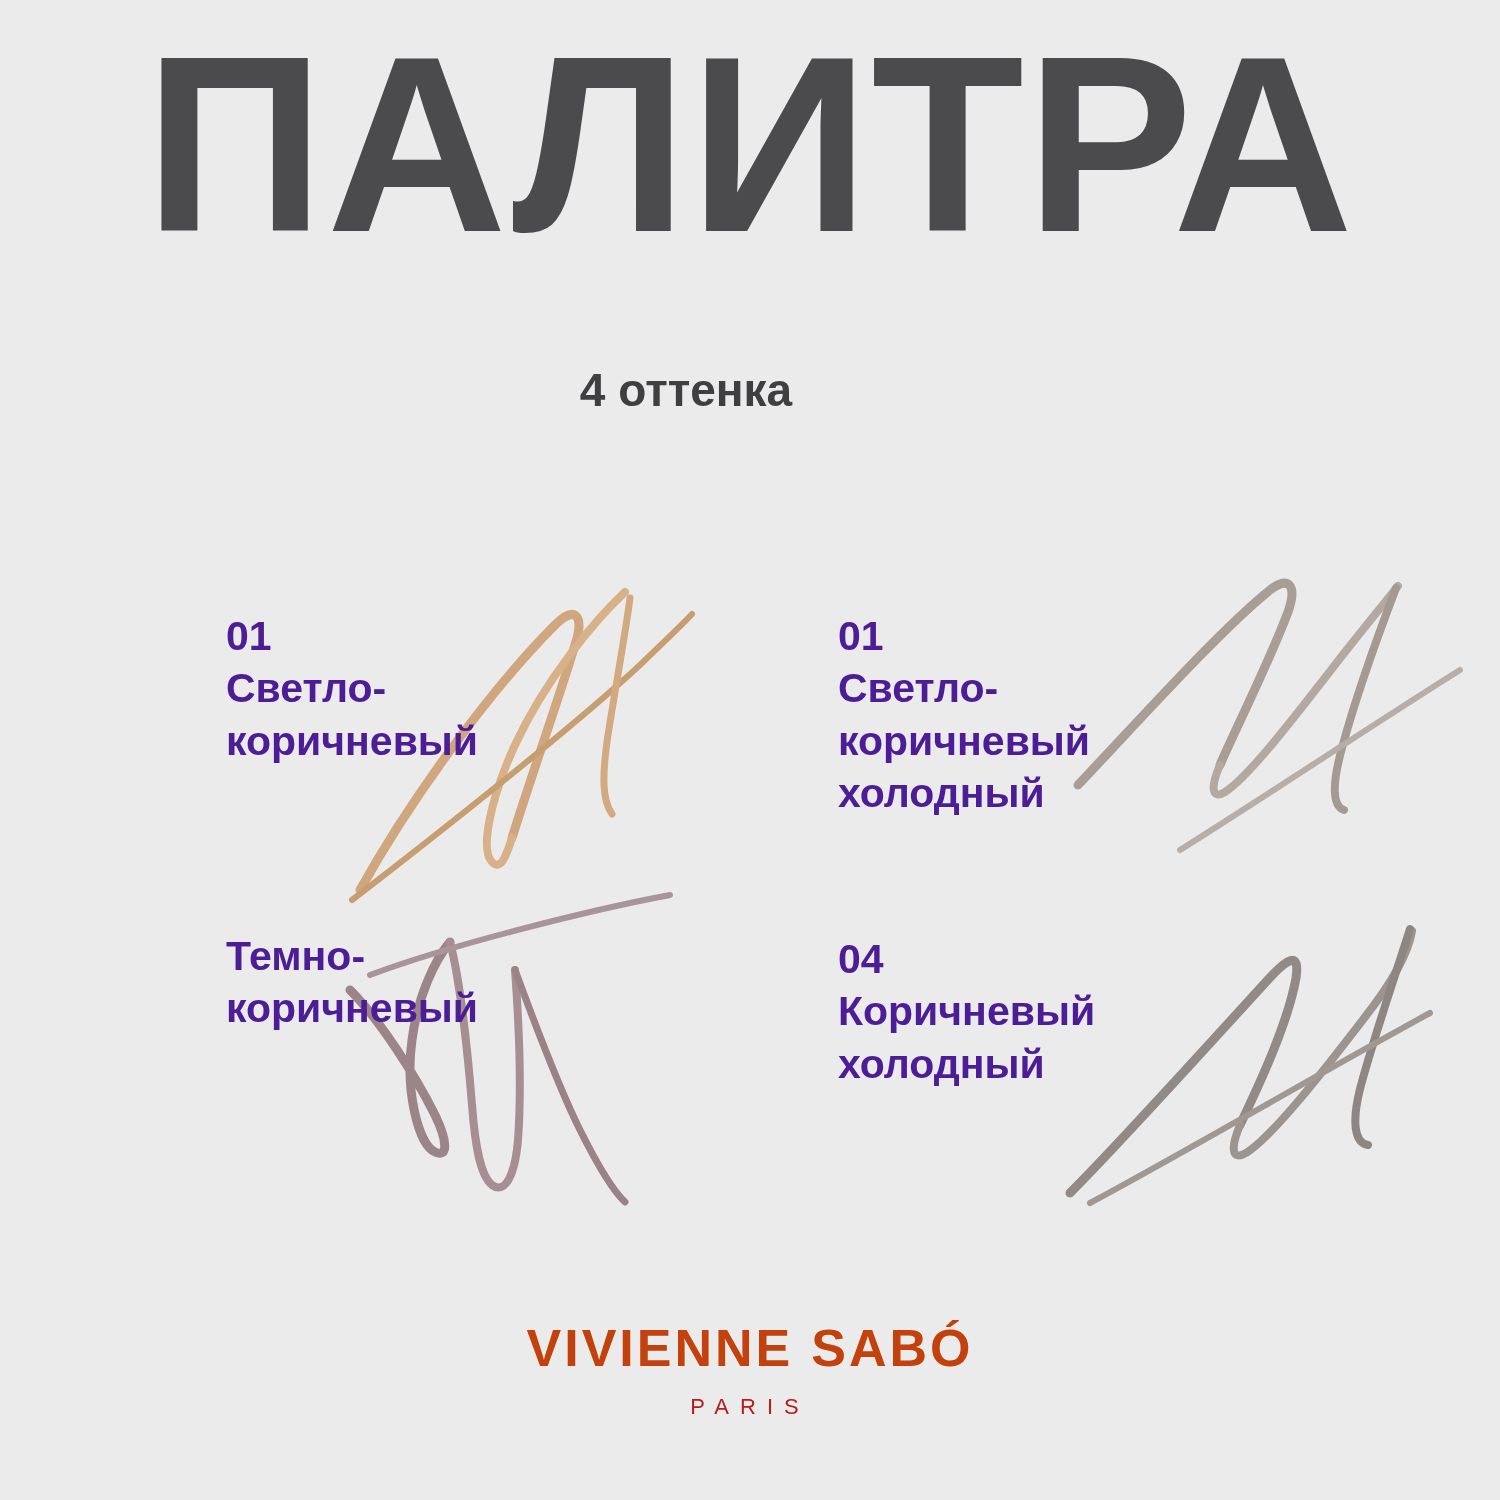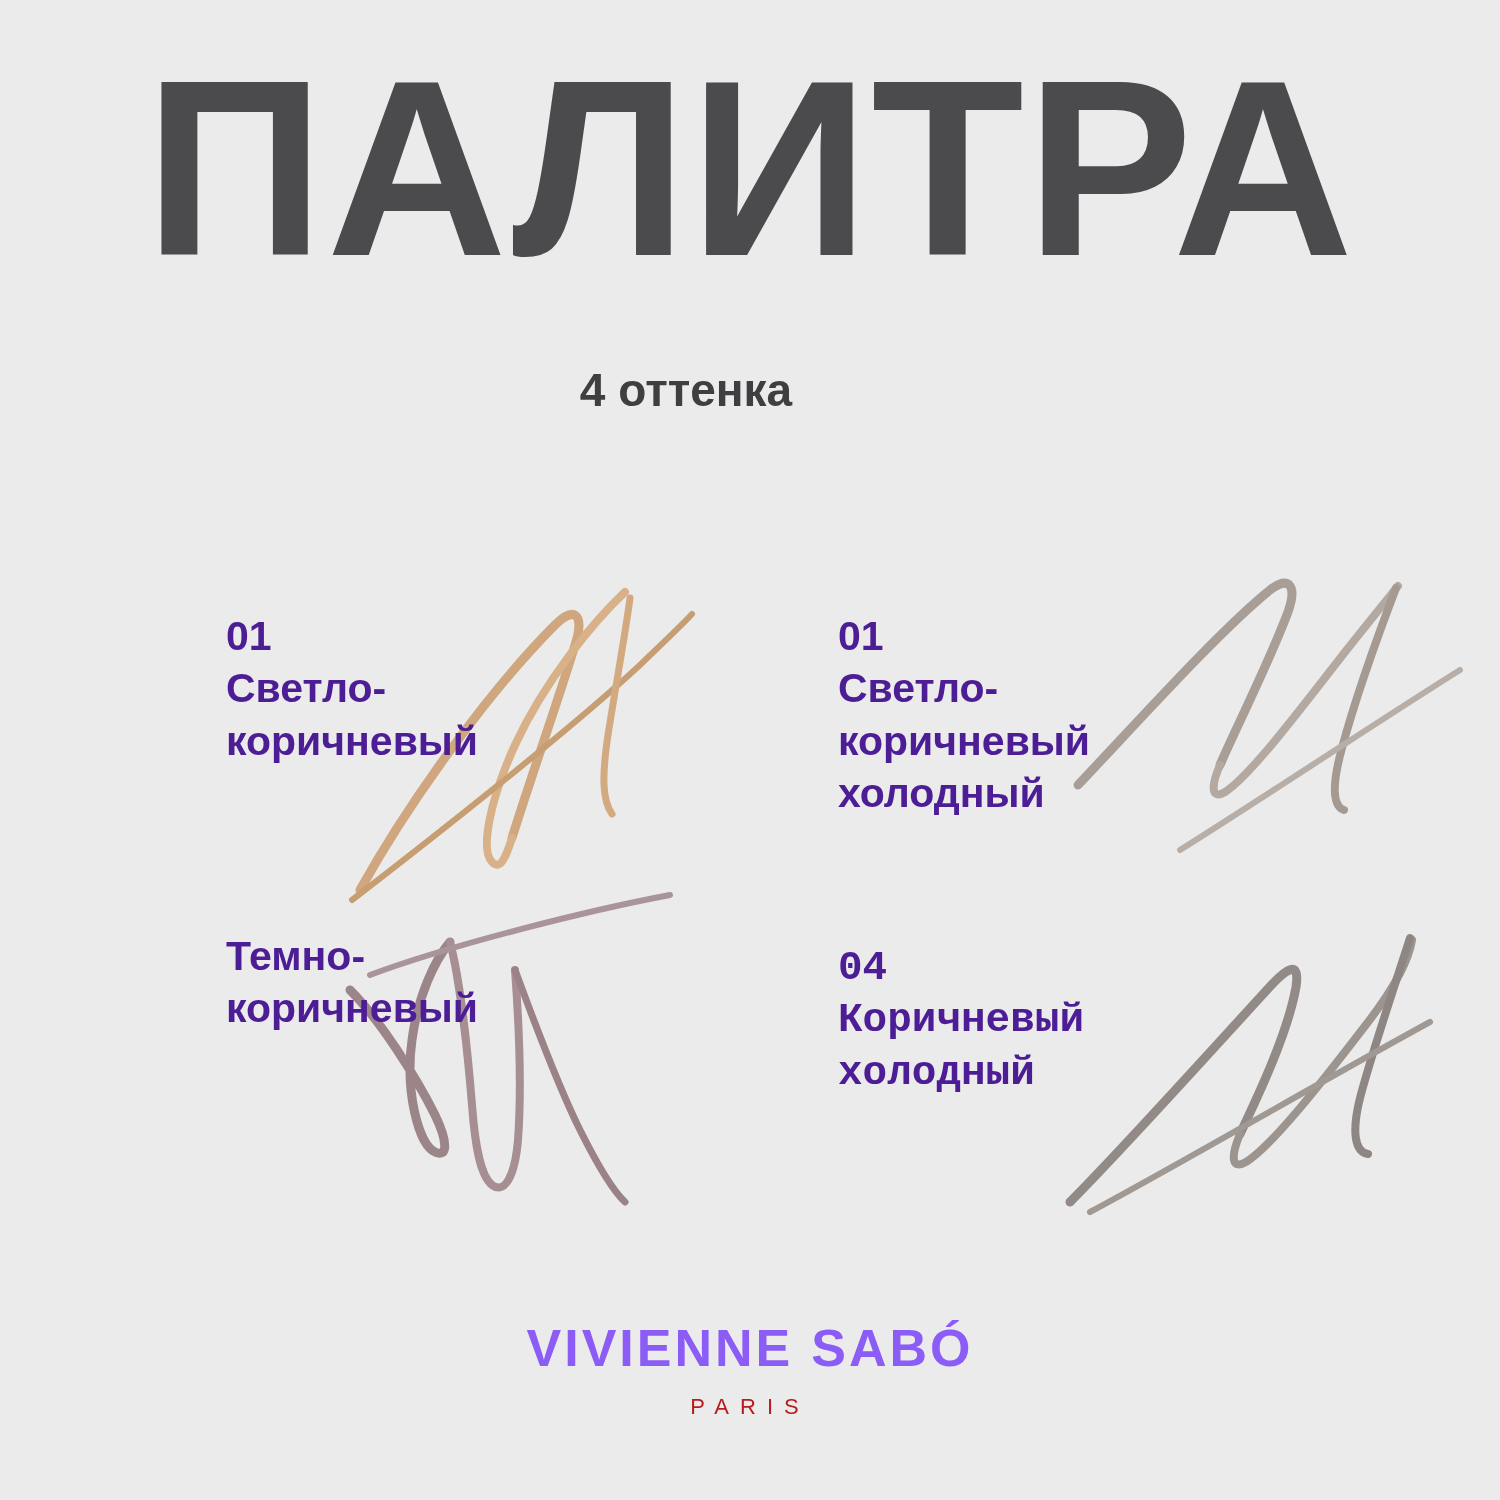--- a/index.html
+++ b/index.html
@@ -17,21 +17,21 @@
   .page {
     position: relative;
     width: 1500px;
     height: 1500px;
     background: #ebebec;
   }
 
   
   .title {
     position: absolute;
-    top: 44px;
+    top: 20px;
     left: 0;
     width: 1500px;
     text-align: center;
     font-size: 250px;
     line-height: 1;
     font-weight: bold;
     letter-spacing: 2px;
     color: #4b4b4d;
     font-family: "Liberation Sans", sans-serif;
   }
@@ -62,21 +62,21 @@
     height: 640px;
   }
   .cell {
     position: absolute;
     width: 690px;
     height: 320px;
   }
   .cell.c0 { left: 40px;  top: 0px; }
   .cell.c1 { left: 760px; top: 0px; }
   .cell.c2 { left: 40px;  top: 320px; }
-  .cell.c3 { left: 760px; top: 332px; font-family: Liberation Mono, monospace; }
+  .cell.c3 { left: 760px; top: 323px; }
 
   .cell .label {
     position: absolute;
     left: 186px;
     top: 30px;
     width: 330px;
     font-size: 41px;
     line-height: 1.28;
     font-weight: bold;
     color: #4c1d95;
@@ -117,21 +117,21 @@
     position: absolute;
     left: 0;
     top: 1318px;
     width: 1500px;
     text-align: center;
   }
   .brand-name {
     font-size: 52px;
     font-weight: bold;
     letter-spacing: 3px;
-    color: #8b5cf6;
+    color: #c2410c;
     font-family: "Liberation Sans", sans-serif;
   }
   .brand-name .gap {
     display: inline-block;
     width: 18px;
   }
   .brand-sub {
     margin-top: 16px;
     font-size: 22px;
     letter-spacing: 11px;

